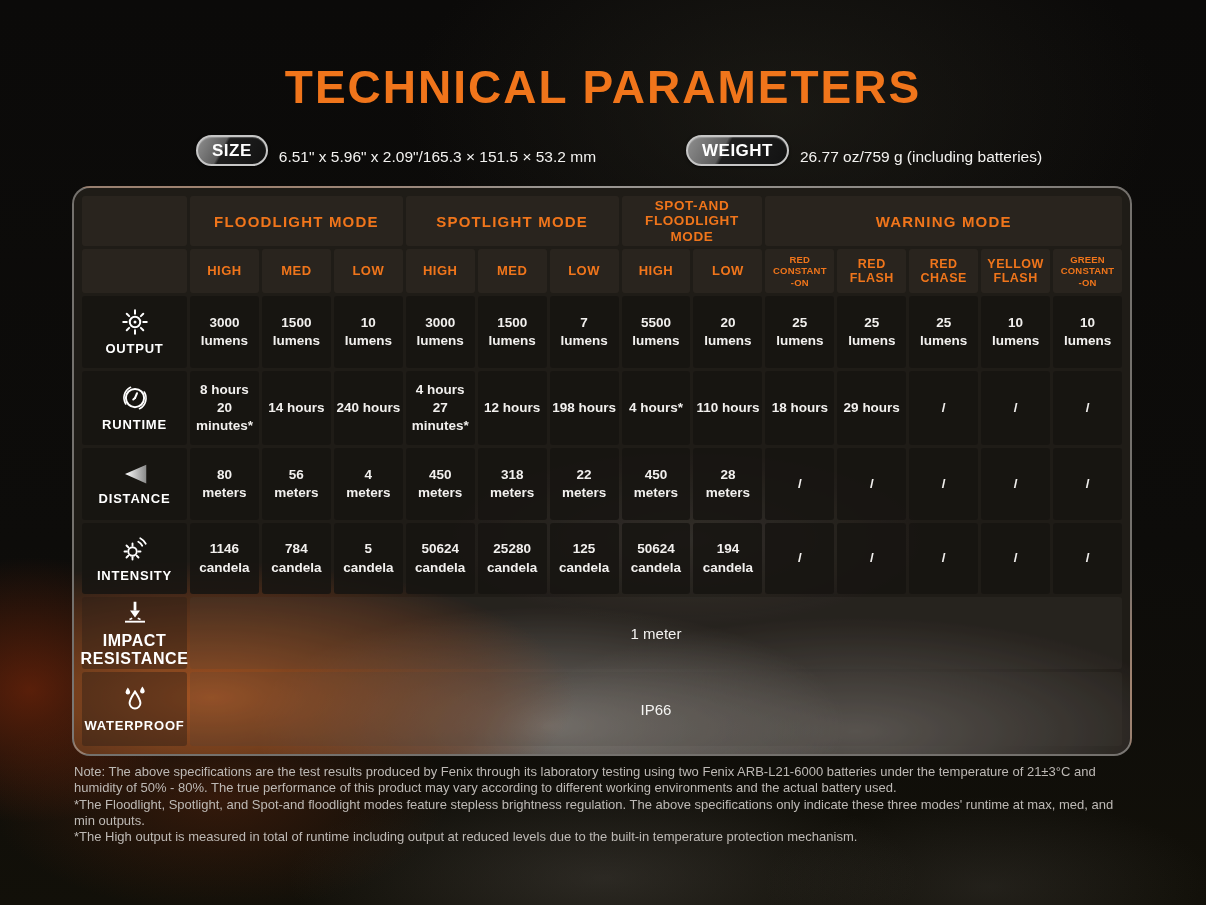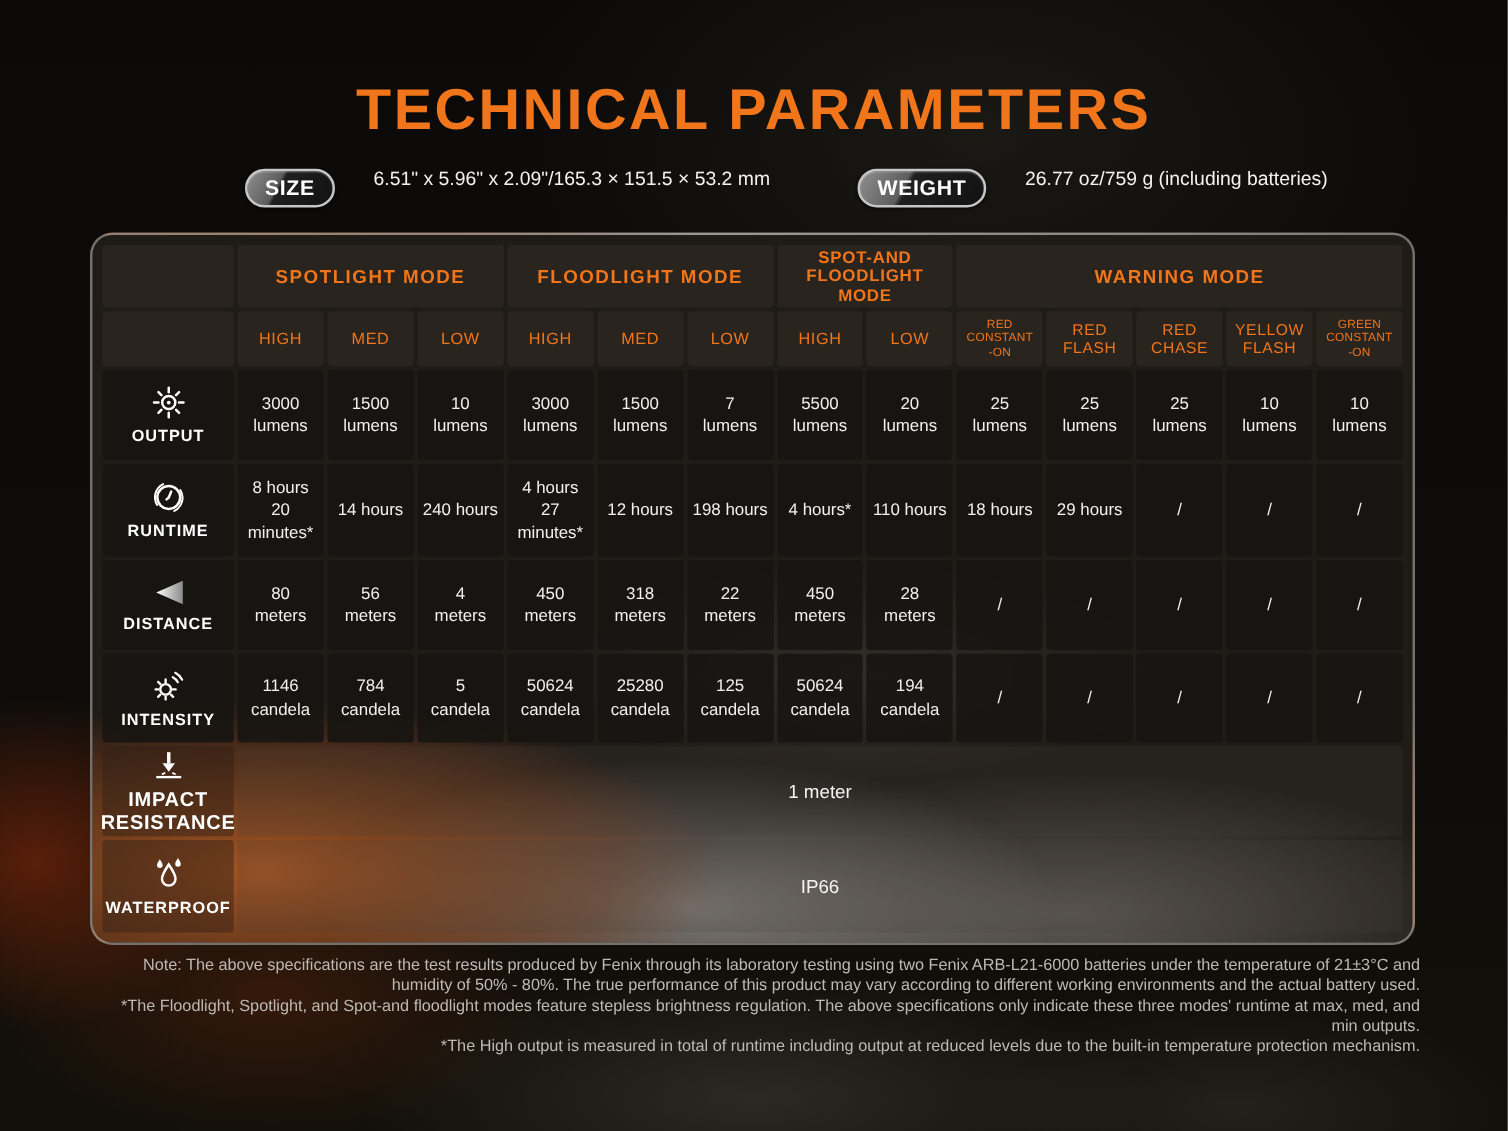--- a/index.html
+++ b/index.html
@@ -13,21 +13,21 @@
       radial-gradient(ellipse 300px 120px at 82% 98%, rgba(80,76,72,0.28), transparent 75%),
       radial-gradient(ellipse 500px 300px at 65% 12%, rgba(40,38,30,0.5), transparent 75%),
       linear-gradient(180deg,#0b0a09 0%, #0d0c0a 60%, #121009 100%);
   }
 
   .title{
     position:absolute;top:60px;left:0;width:100%;text-align:center;
     font-size:46px;font-weight:700;letter-spacing:2px;color:#f0751b;margin:0;
   }
 
-  .badge-group{position:absolute;top:135px;display:flex;align-items:flex-start;gap:31px;}
+  .badge-group{position:absolute;top:135px;display:flex;align-items:flex-end;gap:11px;}
   .badge-group.size{left:196px;}
   .badge-group.weight{left:686px;}
   .pill{
     height:31px;border-radius:17px;border:2px solid #c6c6c6;
     display:flex;align-items:center;justify-content:center;
     padding:0 14px;box-sizing:border-box;
     background:linear-gradient(118deg,#8f8f8f 0%,#5d5d5d 36%,#1f1f1f 40%,#121212 100%);
     box-shadow:0 1px 3px rgba(0,0,0,0.7), inset 0 1px 1px rgba(255,255,255,0.25);
     color:#fff;font-weight:700;font-size:17px;letter-spacing:0.5px;
   }
@@ -54,37 +54,37 @@
     display:flex;align-items:center;justify-content:center;text-align:center;
     border-radius:3px;white-space:pre-line;
   }
   .bg-head{background:rgba(42,37,31,0.94);text-align:center;}
   .bg-dark{background:rgba(23,20,17,0.88);}
   .bg-label-soft{background:rgba(46,32,22,0.45);}
   .bg-span-soft{background:rgba(72,67,62,0.20);}
 
   .group-h{color:#f0751b;font-weight:700;font-size:15px;letter-spacing:1.2px;}
   .group-h.multiline{font-size:13.5px;letter-spacing:0.6px;line-height:1.15;}
-  .sub-h{color:#f0751b;font-weight:400;font-size:13px;letter-spacing:0.5px;line-height:1.2;}
+  .sub-h{color:#f0751b;font-weight:700;font-size:13px;letter-spacing:0.5px;line-height:1.2;}
   .sub-h.small{font-size:9.5px;letter-spacing:0.2px;}
   .sub-h.mid{font-size:12.5px;line-height:1.15;}
 
-  .data-cell{color:#f2f0ee;font-size:13.5px;line-height:1.35;}
+  .data-cell{color:#f2f0ee;font-size:13.5px;line-height:1.35;font-weight:bold;}
   .span-cell{color:#f4f3f1;font-size:15px;grid-column:span 13;}
   .s3{grid-column:span 3;}
   .s2{grid-column:span 2;}
   .s5{grid-column:span 5;}
 
   .row-label{flex-direction:column;gap:5px;}
   .row-label .lbl{color:#fff;font-weight:700;font-size:13px;letter-spacing:0.8px;line-height:1.1;}
   .row-label .lbl.small{font-size:16px;letter-spacing:0.6px;}
   .icon{display:block;}
 
   .notes{position:absolute;left:74px;top:764px;width:1062px;color:#bdb9b5;font-size:13px;line-height:1.22;}
-  .notes p{margin:0 0 1px 0;text-align:right;}
+  .notes p{margin:0 0 1px 0;}
 </style>
 </head>
 <body>
 
 <h1 class="title">TECHNICAL PARAMETERS</h1>
 
 <div class="badge-group size">
   <div class="pill">
       <span>SIZE</span>
     </div>
@@ -94,22 +94,22 @@
   <div class="pill">
       <span>WEIGHT</span>
     </div>
   <div class="badge-value">26.77 oz/759 g (including batteries)</div>
 </div>
 
 <div class="spec-table">
   <div class="grid">
 
     <div class="cell bg-head"></div>
+    <div class="cell bg-head group-h s3">FLOODLIGHT MODE</div>
     <div class="cell bg-head group-h s3">SPOTLIGHT MODE</div>
-    <div class="cell bg-head group-h s3">FLOODLIGHT MODE</div>
     <div class="cell bg-head group-h multiline s2">SPOT-AND
 FLOODLIGHT
 MODE</div>
     <div class="cell bg-head group-h s5">WARNING MODE</div>
 
     <div class="cell bg-head"></div>
     <div class="cell bg-head sub-h">HIGH</div>
     <div class="cell bg-head sub-h">MED</div>
     <div class="cell bg-head sub-h">LOW</div>
     <div class="cell bg-head sub-h">HIGH</div>

